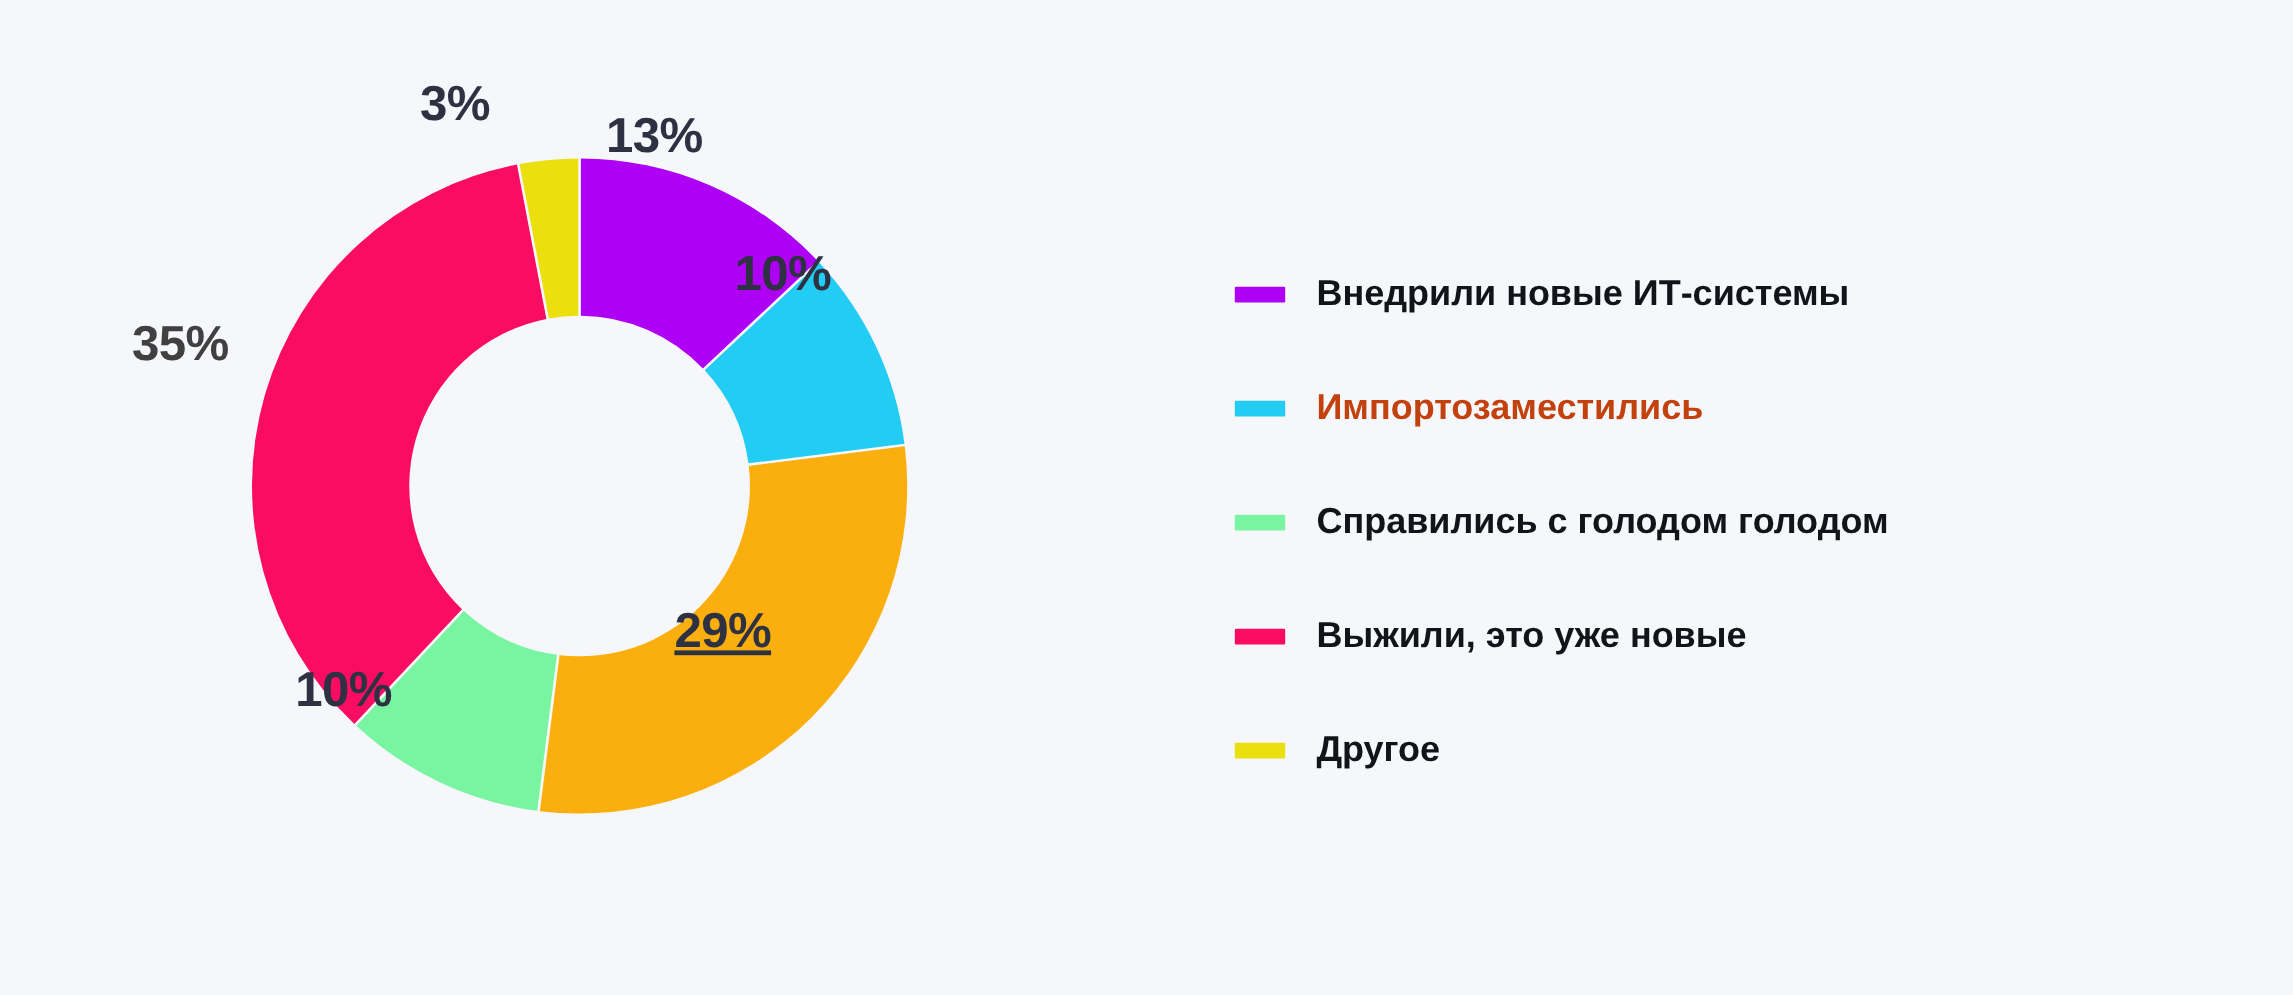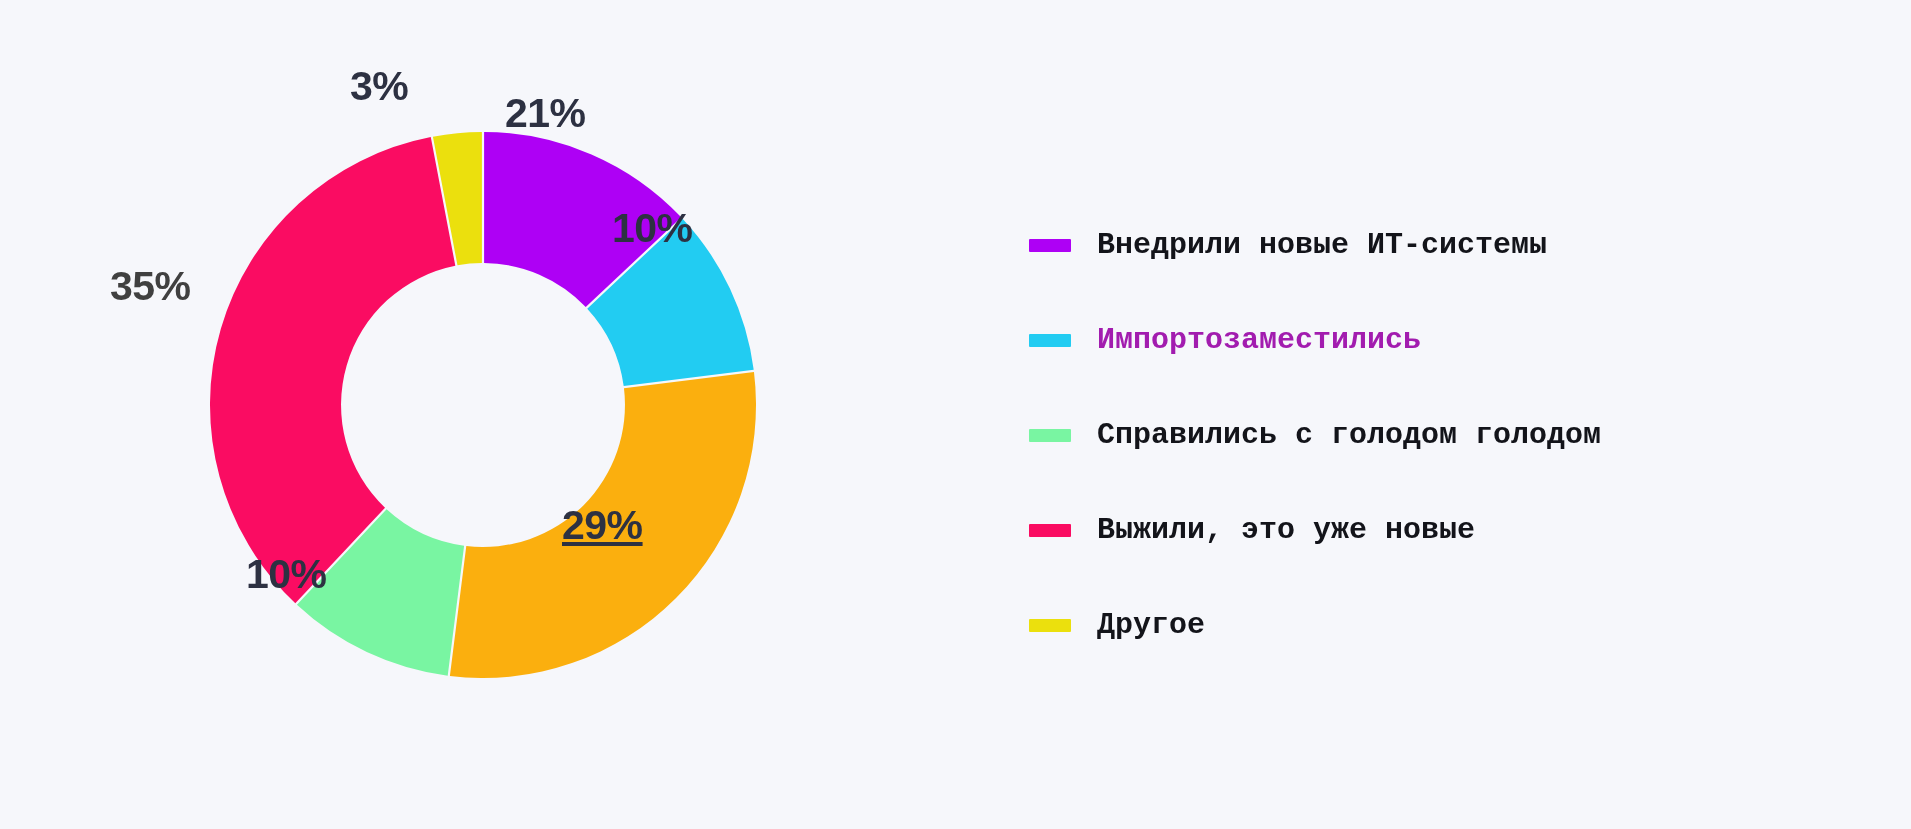--- a/index.html
+++ b/index.html
@@ -64,21 +64,21 @@
   }
   .legend-item:last-child { margin-bottom: 0; }
   .legend-swatch {
     width: 42px;
     height: 13px;
     border-radius: 1px;
     flex: 0 0 auto;
   }
   .legend-label {
     margin-left: 26px;
-    font-family: Liberation Mono, monospace;
+    font-family: Liberation Sans, sans-serif;
     font-weight: bold;
     font-size: 30px;
     color: #13141A;
     white-space: nowrap;
     line-height: 1;
   }
 </style>
 </head>
 <body style="background: rgb(246, 247, 251);">
 
@@ -91,39 +91,39 @@
           <path d="M 682.759819587295 218.9220204364543 A 273 273 0 0 1 753.7072486354866 369.69298177125717 L 623.6985096838629 386.1169130505642 A 141.96 141.96 0 0 0 587.2342739534095 308.6264676718468 Z" fill="#22CCF2"></path>
           <path d="M 753.9829810032276 371.8756282081545 A 273 273 0 0 1 449.8756282081546 675.9829810032276 L 466.29954355180826 545.9742400384625 A 141.96 141.96 0 0 0 623.9742400384625 388.29954355180826 Z" fill="#FBAF0E"></path>
           <path d="M 447.69298177125717 675.7072486354866 A 273 273 0 0 1 296.9220204364544 604.7598195872952 L 386.62646767184685 509.2342739534095 A 141.96 141.96 0 0 0 464.1169130505643 545.6985096838629 Z" fill="#79F5A2"></path>
           <path d="M 295.31829379563015 603.2538200293164 A 273 273 0 0 1 430.76480332443697 137.0438763001203 L 455.3196419891781 265.76480552535315 A 141.96 141.96 0 0 0 385.02275273994235 507.7282853908383 Z" fill="#FA0C62"></path>
           <path d="M 432.92582942854796 136.63163852350044 A 273 273 0 0 1 481.90000297646753 132.00221611421784 L 481.90001100762225 263.04426174255354 A 141.96 141.96 0 0 0 457.480652315487 265.35257075851007 Z" fill="#EBE00D"></path>
         </g>
     </svg>
 
     <div class="pct-label" style="left: 350px; top: 66px; color: rgb(45, 49, 66);">3%</div>
 
-    <div class="pct-label" style="left: 505px; top: 93px; color: rgb(45, 49, 66);">21%</div>
+    <div class="pct-label" style="left: 505px; top: 93px; color: rgb(45, 49, 66);">13%</div>
 
     <div class="pct-label" style="left: 612px; top: 208px; color: rgb(45, 49, 66);">10%</div>
 
     <div class="pct-label" style="left: 562px; top: 505px; color: rgb(45, 49, 66); text-decoration: underline;">29%</div>
 
     <div class="pct-label" style="left: 246px; top: 554px; color: rgb(45, 49, 66);">10%</div>
 
     <div class="pct-label" style="left: 110px; top: 266px; color: #404040;">35%</div>
   </div>
 
   <div id="legend">
       <div class="legend-item">
         <span class="legend-swatch" style="background: rgb(174, 0, 245);"></span>
         <span class="legend-label" style="color: rgb(19, 20, 26);">Внедрили новые ИТ-системы</span>
       </div>
       <div class="legend-item">
         <span class="legend-swatch" style="background: rgb(34, 204, 242);"></span>
-        <span class="legend-label" style="color: #a21caf;">Импортозаместились</span>
+        <span class="legend-label" style="color: #c2410c;">Импортозаместились</span>
       </div>
       <div class="legend-item">
         <span class="legend-swatch" style="background: rgb(121, 245, 162);"></span>
         <span class="legend-label" style="color: rgb(19, 20, 26);">Справились с голодом голодом</span>
       </div>
       <div class="legend-item">
         <span class="legend-swatch" style="background: rgb(250, 12, 98);"></span>
         <span class="legend-label" style="color: rgb(19, 20, 26);">Выжили, это уже новые</span>
       </div>
       <div class="legend-item">

